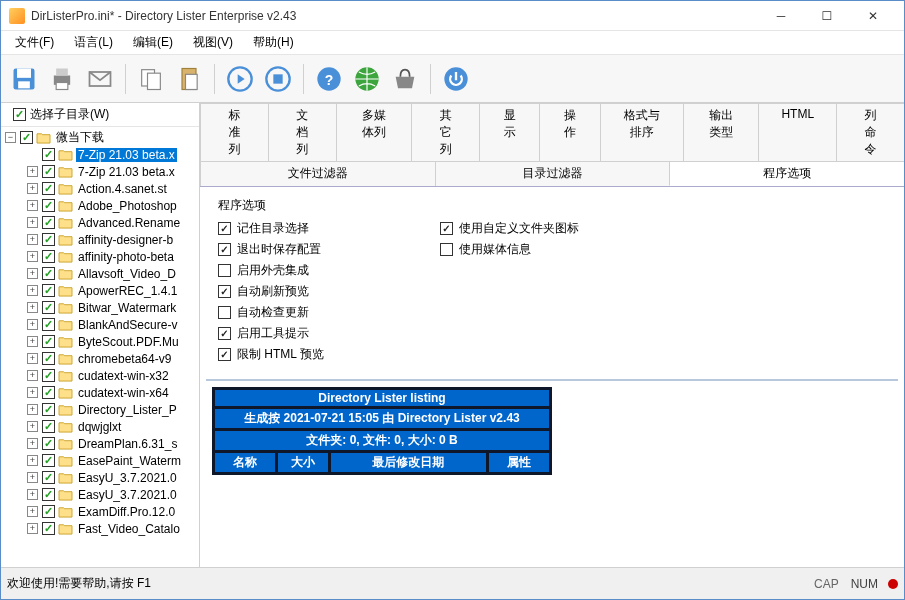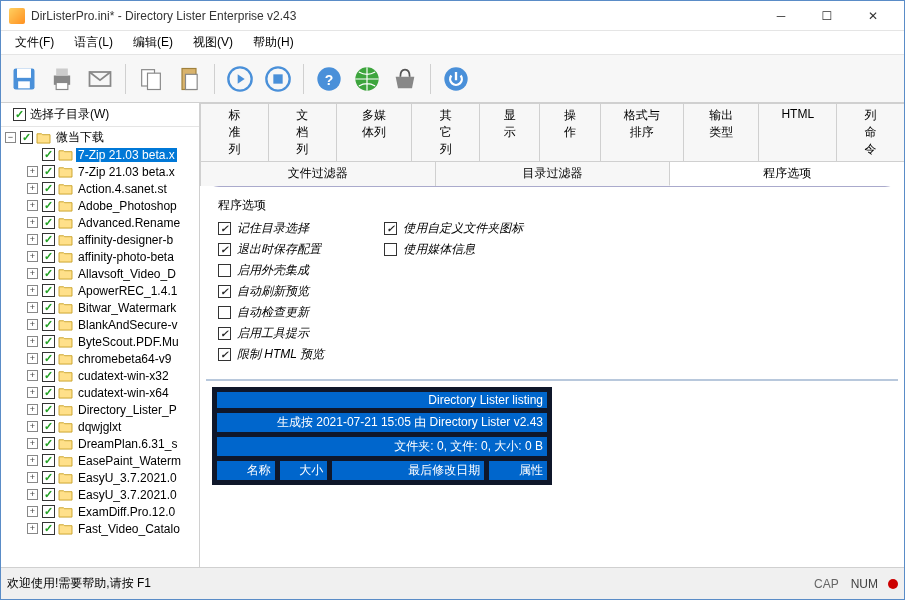--- a/index.html
+++ b/index.html
@@ -22,34 +22,34 @@
 .chk.checked::after { content: '✓'; color: #23a023; font-size: 11px; font-weight: bold; line-height: 1; }
 .tree { flex: 1; overflow: auto; padding: 2px 0; }
 .tree-row { display: flex; align-items: center; height: 17px; padding-left: 4px; white-space: nowrap; cursor: pointer; }
 .tree-row.selected .label { background: #0078d7; color: #fff; }
 .exp { width: 11px; height: 11px; border: 1px solid #888; background: #fff; display: inline-flex; align-items: center; justify-content: center; font-size: 9px; color: #444; margin-right: 4px; flex-shrink: 0; line-height: 1; }
 .exp.blank { border: none; background: transparent; color: transparent; }
 .folder-ico { width: 15px; height: 13px; margin: 0 3px; flex-shrink: 0; }
 .label { padding: 0 2px; }
 .indent { display: inline-block; flex-shrink: 0; }
 .right-pane { flex: 1; display: flex; flex-direction: column; overflow: hidden; }
-.tabs-area { border-bottom: 1px solid #aac; border-radius: 19px; }
+.tabs-area { border-bottom: 1px solid #aac; }
 .tab-row { display: flex; }
 .tab { padding: 3px 22px; border: 1px solid #d0d0d0; border-bottom: none; background: #f7f7f7; cursor: pointer; margin-right: -1px; text-align: center; }
 .tab.active { background: #fff; border-bottom: 1px solid #fff; position: relative; z-index: 1; }
 .options-panel { padding: 10px 18px; flex-shrink: 0; }
 .options-title { font-weight: normal; margin-bottom: 6px; }
-.options-grid { display: flex; gap: 60px; font-style: italic; }
+.options-grid { display: flex; gap: 116px; }
 .opt-col { display: flex; flex-direction: column; gap: 4px; }
 .opt-row { display: flex; align-items: center; gap: 6px; }
 .opt-chk { width: 13px; height: 13px; border: 1px solid #333; background: #fff; display: inline-flex; align-items: center; justify-content: center; flex-shrink: 0; }
 .opt-chk.checked::after { content: '✓'; color: #222; font-size: 10px; font-weight: bold; line-height: 1; }
 .preview-panel { flex: 1; border-top: 2px solid #b8c8dc; margin: 6px 6px 0 6px; padding: 6px; overflow: auto; }
 .listing-table { border-collapse: collapse; width: 340px; }
-.listing-table th { background: #0066cc; color: #fff; font-weight: normal; text-align: right; padding: 1px 4px; border: 5px solid #0f172a; }
+.listing-table th { background: #0066cc; color: #fff; font-weight: bold; text-align: center; padding: 1px 4px; border: 3px solid #0f172a; }
 .listing-table .hdr2 { background: #f0f0f0; color: #000; font-weight: bold; }
 .statusbar { height: 32px; border-top: 1px solid #d0d0d0; display: flex; align-items: center; padding: 0 6px; background: #f0f0f0; }
 .status-text { flex: 1; }
 .status-ind { padding: 0 6px; color: #666; }
 .status-ind.active { color: #404040; }
 .rec-dot { width: 10px; height: 10px; border-radius: 50%; background: #c00; display: inline-block; margin-left: 4px; }
 </style>
 </head>
 <body>
 

